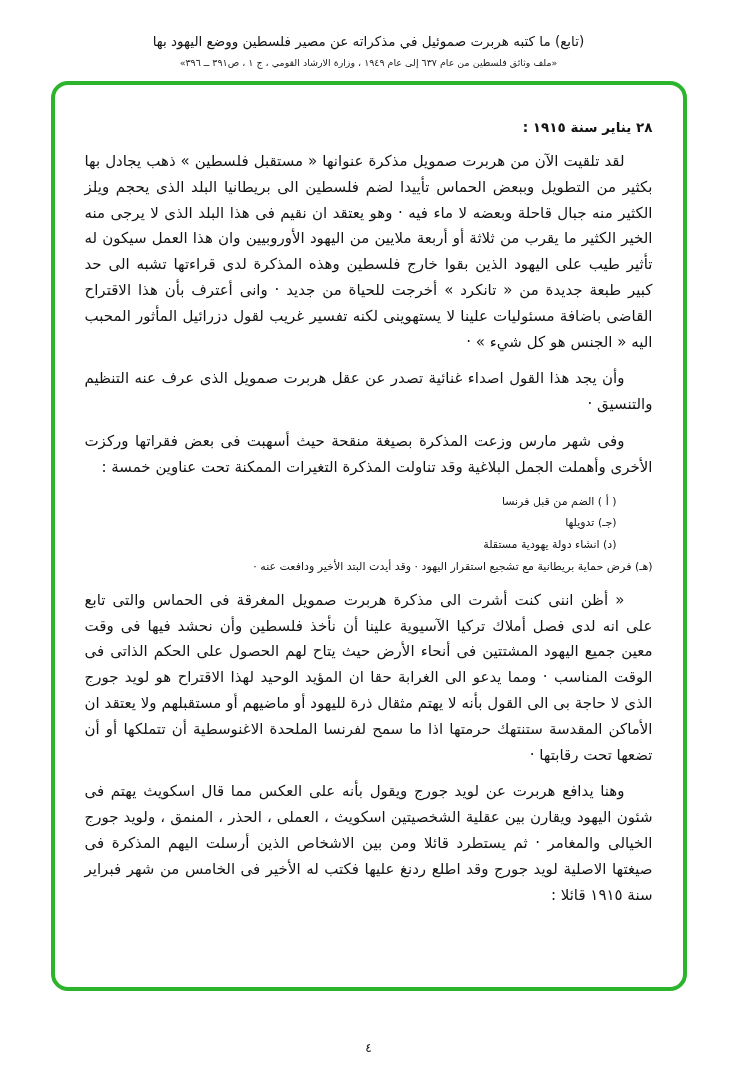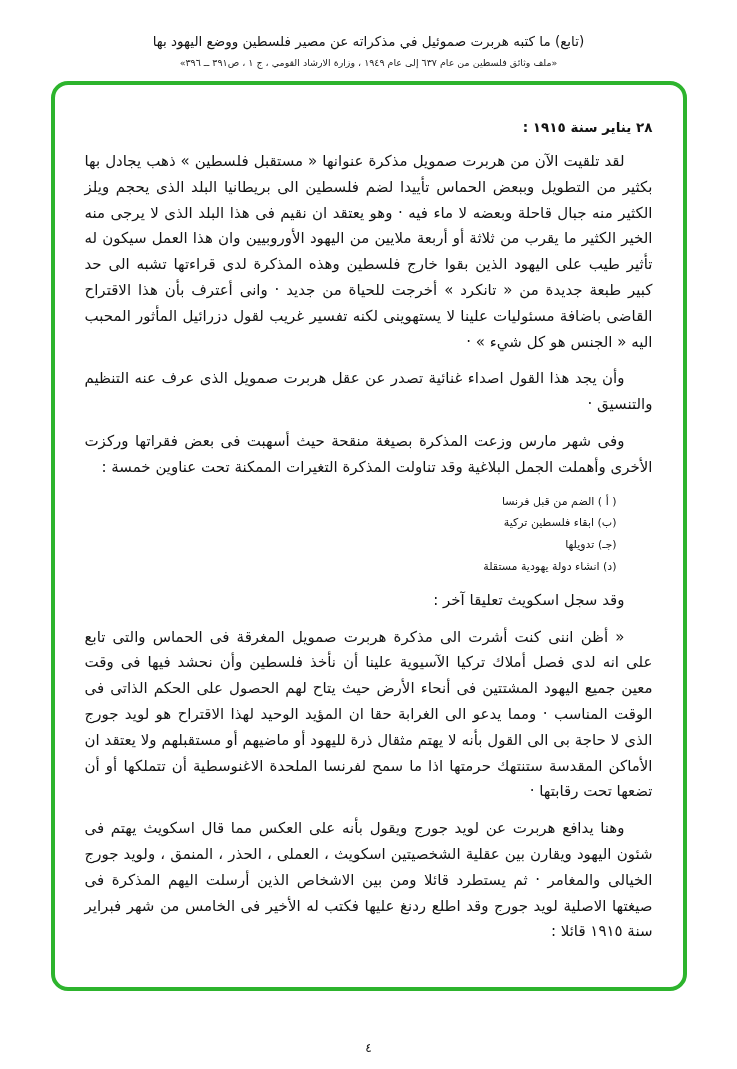--- a/index.html
+++ b/index.html
@@ -88,26 +88,25 @@
     <h2 class="date-heading">٢٨ يناير سنة ١٩١٥ :</h2>
 
     <p class="para">لقد تلقيت الآن من هربرت صمويل مذكرة عنوانها « مستقبل فلسطين » ذهب يجادل بها بكثير من التطويل وببعض الحماس تأييدا لضم فلسطين الى بريطانيا البلد الذى يحجم ويلز الكثير منه جبال قاحلة وبعضه لا ماء فيه · وهو يعتقد ان نقيم فى هذا البلد الذى لا يرجى منه الخير الكثير ما يقرب من ثلاثة أو أربعة ملايين من اليهود الأوروبيين وان هذا العمل سيكون له تأثير طيب على اليهود الذين بقوا خارج فلسطين وهذه المذكرة لدى قراءتها تشبه الى حد كبير طبعة جديدة من « تانكرد » أخرجت للحياة من جديد · وانى أعترف بأن هذا الاقتراح القاضى باضافة مسئوليات علينا لا يستهوينى لكنه تفسير غريب لقول دزرائيل المأثور المحبب اليه « الجنس هو كل شيء » ·</p>
 
     <p class="para">وأن يجد هذا القول اصداء غنائية تصدر عن عقل هربرت صمويل الذى عرف عنه التنظيم والتنسيق ·</p>
 
     <p class="para">وفى شهر مارس وزعت المذكرة بصيغة منقحة حيث أسهبت فى بعض فقراتها وركزت الأخرى وأهملت الجمل البلاغية وقد تناولت المذكرة التغيرات الممكنة تحت عناوين خمسة :</p>
 
     <div class="list">
       <div class="list-item">( أ ) الضم من قبل فرنسا</div>
-      <div class="list-item">(ب) ابقاء فلسطين تركية</div>
       <div class="list-item">(جـ) تدويلها</div>
       <div class="list-item">(د) انشاء دولة يهودية مستقلة</div>
+      <div class="list-item long">(هـ) فرض حماية بريطانية مع تشجيع استقرار اليهود · وقد أيدت البتد الأخير ودافعت عنه ·</div>
     </div>
 
-    <p class="para">وقد سجل اسكويث تعليقا آخر :</p>
 
 
     <p class="para">« أظن اننى كنت أشرت الى مذكرة هربرت صمويل المغرقة فى الحماس والتى تابع على انه لدى فصل أملاك تركيا الآسيوية علينا أن نأخذ فلسطين وأن نحشد فيها فى وقت معين جميع اليهود المشتتين فى أنحاء الأرض حيث يتاح لهم الحصول على الحكم الذاتى فى الوقت المناسب · ومما يدعو الى الغرابة حقا ان المؤيد الوحيد لهذا الاقتراح هو لويد جورج الذى لا حاجة بى الى القول بأنه لا يهتم مثقال ذرة لليهود أو ماضيهم أو مستقبلهم ولا يعتقد ان الأماكن المقدسة ستنتهك حرمتها اذا ما سمح لفرنسا الملحدة الاغنوسطية أن تتملكها أو أن تضعها تحت رقابتها ·</p>
 
     <p class="para">وهنا يدافع هربرت عن لويد جورج ويقول بأنه على العكس مما قال اسكويث يهتم فى شئون اليهود ويقارن بين عقلية الشخصيتين اسكويث ، العملى ، الحذر ، المنمق ، ولويد جورج الخيالى والمغامر · ثم يستطرد قائلا ومن بين الاشخاص الذين أرسلت اليهم المذكرة فى صيغتها الاصلية لويد جورج وقد اطلع ردنغ عليها فكتب له الأخير فى الخامس من شهر فبراير سنة ١٩١٥ قائلا :</p>
 
   </main>
 
   <footer>
     <div class="page-number">٤</div>

